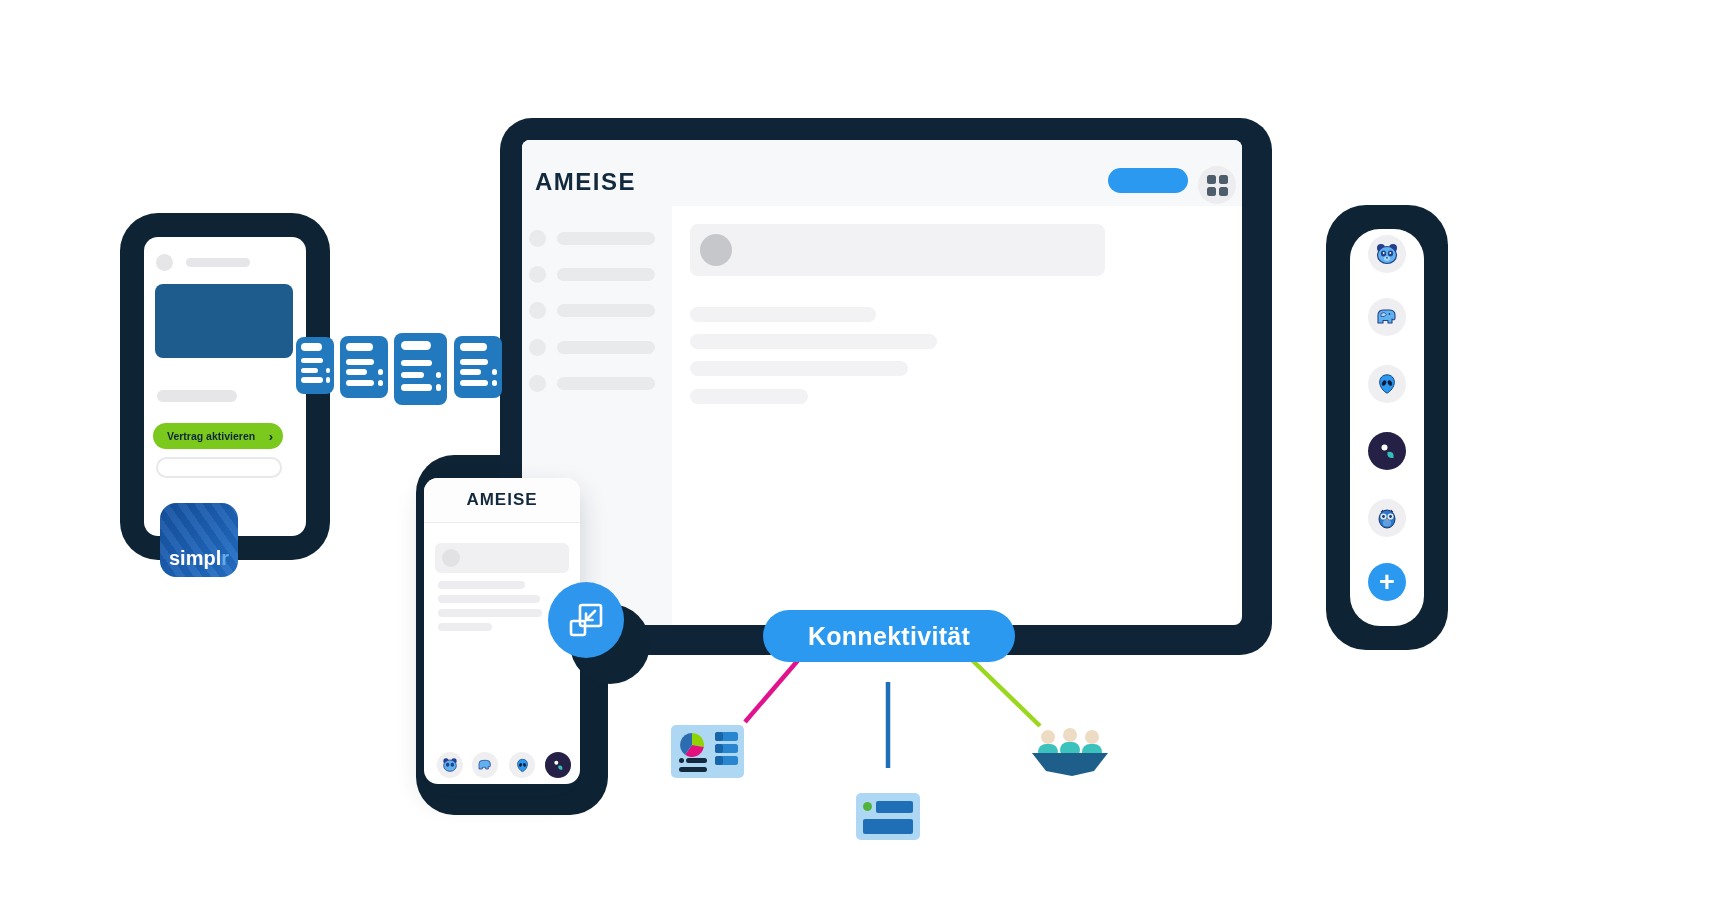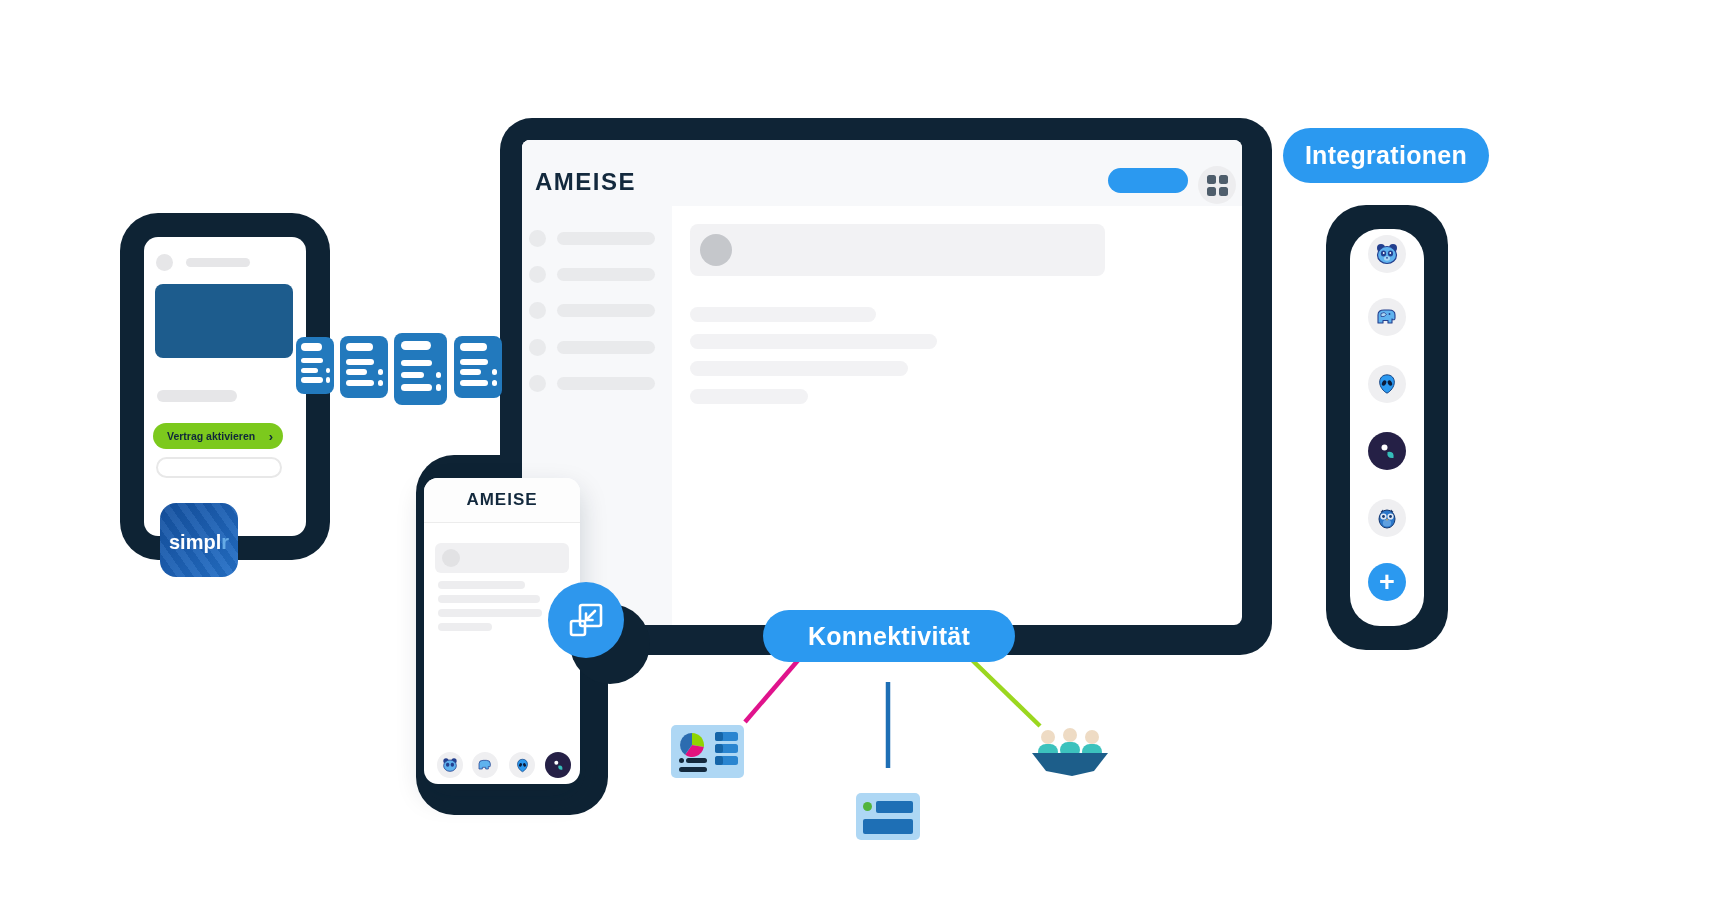--- a/index.html
+++ b/index.html
@@ -39,21 +39,21 @@
             padding:0 10px 0 14px; box-sizing:border-box; }
   .p1-cta .chev { font-size:13px; font-weight:bold; }
   .p1-input { position:absolute; left:12px; top:220px; width:126px; height:21px;
             border-radius:11px; background:#fff; border:2px solid #e8e8e8; box-sizing:border-box; }
   .simplr {
     left:160px; top:503px; width:78px; height:74px; border-radius:16px; z-index:6;
     background:
       repeating-linear-gradient(55deg, rgba(255,255,255,0.06) 0 7px, rgba(0,0,0,0.05) 7px 14px),
       linear-gradient(135deg,#14509f,#2470c8);
     display:flex; align-items:flex-end; justify-content:center;
-    color:#fff; font-weight:bold; font-size:20px; padding-bottom:23px; box-sizing:border-box;
+    color:#fff; font-weight:bold; font-size:20px; padding-bottom:7px; box-sizing:border-box;
   }
   .simplr .r { color:#66abe6; }
 
   
   .doc { position:absolute; background:#2279bd; border-radius:8px; z-index:11; }
   .doc.d1 { left:296px; top:337px; width:38px; height:57px; }
   .doc.d2 { left:340px; top:336px; width:48px; height:62px; }
   .doc.d3 { left:394px; top:333px; width:53px; height:72px; }
   .doc.d4 { left:454px; top:336px; width:48px; height:62px; }
   .doc i { position:absolute; background:#fff; border-radius:4px; display:block; }
@@ -135,21 +135,20 @@
             border-radius:2px; background:#1e6fb5; }
   .panel-icon .box { position:absolute; left:7px; top:26px; width:50px; height:15px;
             border-radius:2px; background:#1e6fb5; }
   .people-icon { left:1032px; top:726px; width:76px; height:54px; }
 </style>
 </head>
 <body>
 
 <div class="stage">
 
-  <div class="badge integr">Integrationen</div>
   <div class="badge konn">Konnektivität</div>
 
   <div class="abs phone1">
     <div class="phone1-screen">
       <div class="p1-avatar"></div>
       <div class="p1-line1"></div>
       <div class="p1-img"></div>
       <div class="p1-line2"></div>
       <div class="p1-cta">
         <span>Vertrag aktivieren</span>

